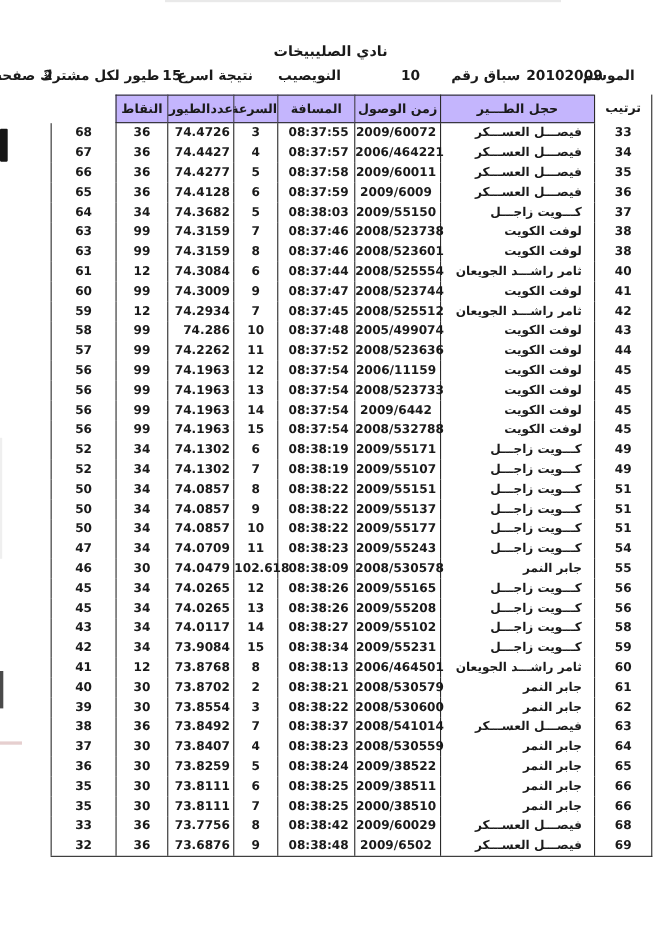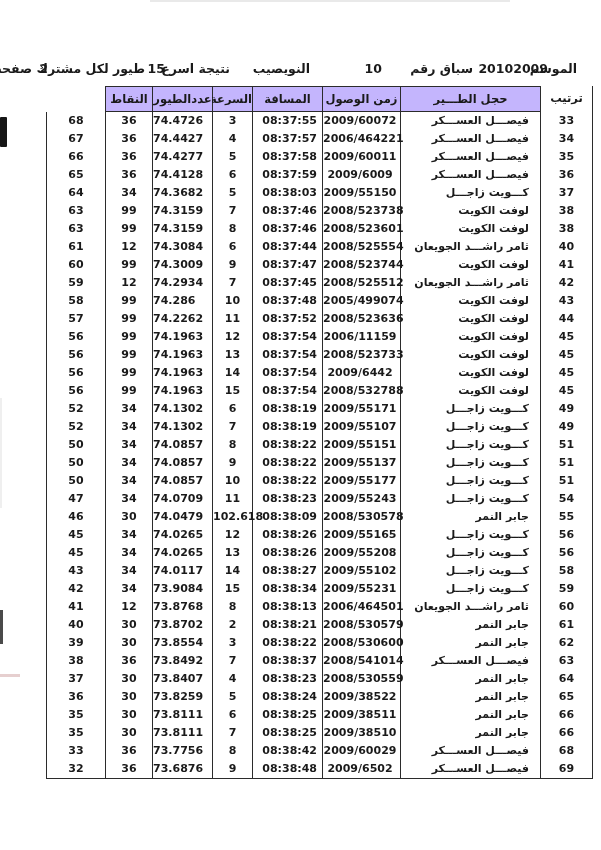--- a/index.html
+++ b/index.html
@@ -52,21 +52,21 @@
     height:18px;line-height:18px;
     font-size:11px;font-weight:bold;
     white-space:nowrap;overflow:visible;
   }
   
   .td.col-rank{direction:ltr;text-align:center;}
   .td.col-name{padding-right:11px;padding-left:2px;}
   .td.col-ring{direction:ltr;text-align:center;padding-right:3px;}
   .td.col-time{direction:ltr;text-align:right;padding-right:5px;}
   .td.col-distance{direction:ltr;text-align:center;}
-  .td.col-speed{direction:ltr;padding-right:3px;}
+  .td.col-speed{direction:ltr;text-align:right;padding-right:3px;}
   .td.col-birds{direction:ltr;text-align:center;}
   .td.col-points{direction:ltr;text-align:center;}
   
   .artifact{position:absolute;pointer-events:none;}
   .a1{left:0;top:117px;width:7px;height:30px;background:#161616;border-radius:1px;}
   .a2{left:0;top:610px;width:3px;height:34px;background:#4a4a4a;}
   .a3{left:0;top:674px;width:20px;height:3px;background:#e6cfcf;}
   .a4{left:150px;top:0;width:360px;height:2px;background:#e9e9e9;}
   .a5{left:0;top:398px;width:2px;height:110px;background:#efefef;}
 </style>
@@ -74,20 +74,21 @@
 <body>
 
 <div class="page">
 
   <div class="artifact a4"></div>
   <div class="artifact a1"></div>
   <div class="artifact a5"></div>
   <div class="artifact a2"></div>
   <div class="artifact a3"></div>
 
+  <div class="title">نادي الصليبيخات</div>
 
   <div class="infobar">
     <span class="inf" style="right:24px">الموسم</span>
     <span class="inf num" style="right:53px">20102009</span>
     <span class="inf" style="right:128px">سباق رقم</span>
     <span class="inf num" style="right:219px">10</span>
     <span class="inf" style="right:291px">النويصيب</span>
     <span class="inf" style="right:371px">نتيجة اسرع</span>
     <span class="inf num" style="right:436px">15</span>
     <span class="inf" style="right:456px">طيور لكل مشترك صفحة</span>
@@ -441,21 +442,21 @@
           <div class="td col-ring">2009/38511</div>
           <div class="td col-time">08:38:25</div>
           <div class="td col-distance">6</div>
           <div class="td col-speed">73.8111</div>
           <div class="td col-birds">30</div>
           <div class="td col-points">35</div>
         </div>
         <div class="trow">
           <div class="td col-rank">66</div>
           <div class="td col-name">جابر النمر</div>
-          <div class="td col-ring">2009/38510</div>
+          <div class="td col-ring">2000/38510</div>
           <div class="td col-time">08:38:25</div>
           <div class="td col-distance">7</div>
           <div class="td col-speed">73.8111</div>
           <div class="td col-birds">30</div>
           <div class="td col-points">35</div>
         </div>
         <div class="trow">
           <div class="td col-rank">68</div>
           <div class="td col-name">فيصـــل العســـكر</div>
           <div class="td col-ring">2009/60029</div>

